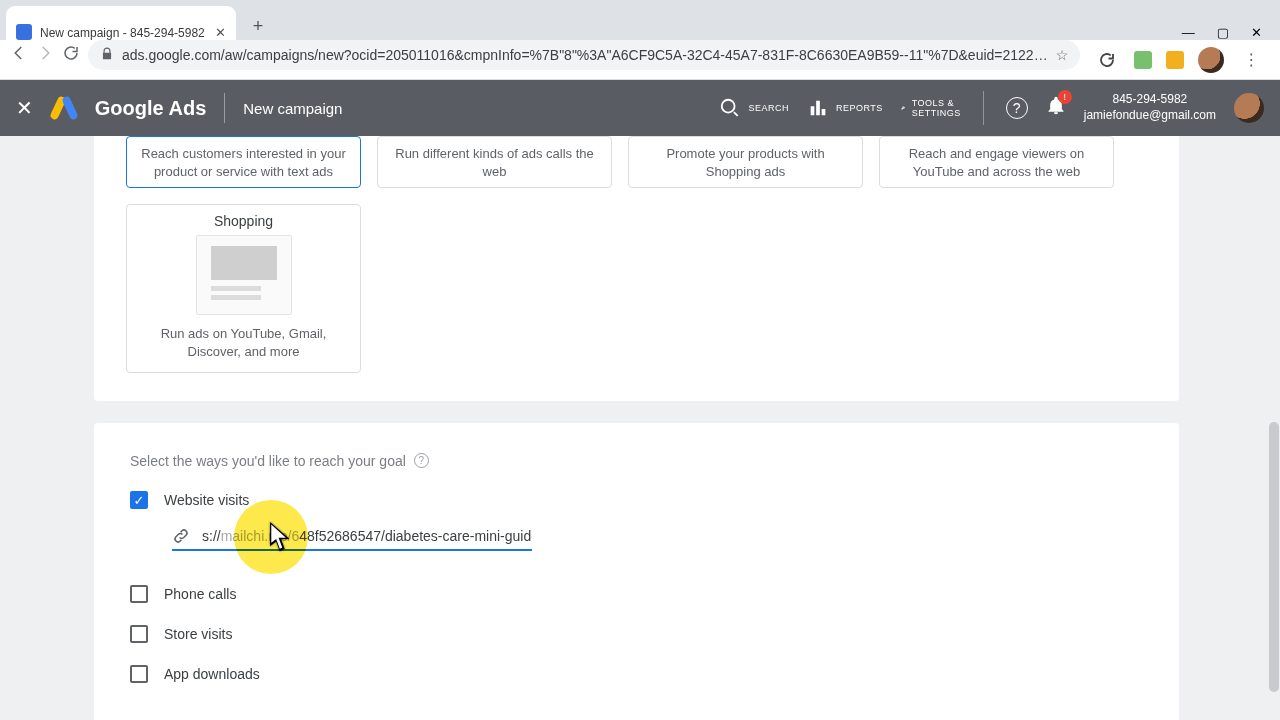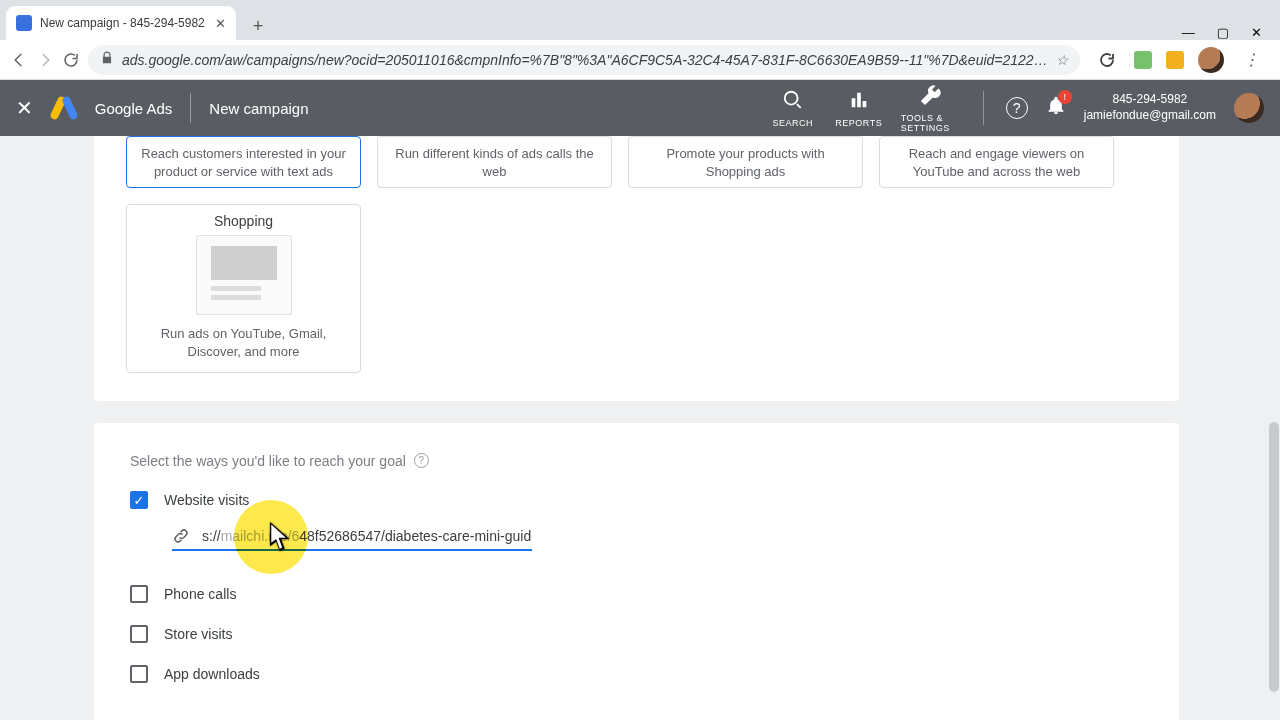--- a/index.html
+++ b/index.html
@@ -1,50 +1,50 @@
 <!DOCTYPE html>
 <html><head>
 <meta charset="utf-8">
 <style>
   * { box-sizing: border-box; margin: 0; padding: 0; }
   html, body { width: 1280px; height: 720px; font-family: Arial, Helvetica, sans-serif; background: #fff; overflow: hidden; }
 
   
   .browser-titlebar { height: 40px; background: #dee1e6; display: flex; align-items: flex-end; }
-  .tab { display:flex; align-items:center; gap:8px; height:34px; background:#fff; border-top-left-radius:9px; border-top-right-radius:9px; padding:0 10px; margin-left:6px; width:230px; position:relative; }
+  .tab { display:flex; align-items:flex-end; gap:8px; height:34px; background:#fff; border-top-left-radius:9px; border-top-right-radius:9px; padding:0 10px; margin-left:6px; width:230px; position:relative; }
   .tab .favicon { width:16px; height:16px; background:#3870e0; border-radius:3px; display:inline-block; }
   .tab .title { font-size:12px; color:#3a3a3a; white-space:nowrap; overflow:hidden; text-overflow:ellipsis; flex:1; }
   .tab .close { font-size:13px; color:#555; cursor:pointer; }
   .new-tab { width:28px; height:28px; margin-left:8px; display:flex; align-items:center; justify-content:center; color:#555; font-size:18px; cursor:pointer; }
   .win-controls { margin-left:auto; display:flex; gap:22px; padding:6px 18px 0 0; color:#000; }
   .win-controls span { font-size:13px; cursor:pointer; }
 
-  .addr-bar { height:40px; display:flex; align-items:center; padding:0 10px; gap:8px; background:#fff; border-bottom:1px solid #dadce0;font-style:italic; }
+  .addr-bar { height:40px; display:flex; padding:0 10px; gap:8px; background:#fff; border-bottom:1px solid #dadce0; }
   .nav-btn { width:26px; height:26px; display:flex; align-items:center; justify-content:center; color:#5f6368; cursor:pointer; }
   .nav-btn.disabled { color:#b7b7b7; }
   .nav-btn svg{ width:18px; height:18px; display:block; }
   .omnibox { flex:1; height:30px; background:#f1f3f4; border-radius:15px; display:flex; align-items:center; padding:0 12px; gap:8px; font-size:14px; color:#3c4043; }
   .omnibox .url { white-space:nowrap; overflow:hidden; text-overflow:ellipsis; flex:1; }
   .omnibox .star { color:#5f6368; cursor:pointer; }
   .ext-icons { display:flex; align-items:center; gap:14px; padding:0 6px; }
   .ext-icon { width:18px; height:18px; border-radius:3px; }
   .avatar { width:26px; height:26px; border-radius:50%; background:radial-gradient(circle at 35% 35%, #b57b55 0 55%, #3a2a20 56%); }
 
   
   .ads-header { height:56px; background:#595d63; display:flex; align-items:center; color:#fff; padding:0 16px; gap:18px; }
   .ads-header .close-x { font-size:20px; cursor:pointer; }
   .ads-logo { width:26px; height:26px; position:relative; }
   .ads-logo::before, .ads-logo::after { content:""; position:absolute; width:8px; height:24px; border-radius:4px; top:1px; }
   .ads-logo::before { left:3px; background:#fbbc04; transform:rotate(25deg); }
   .ads-logo::after  { right:3px; background:#4285f4; transform:rotate(-25deg); }
-  .brand { font-size:15px; font-weight:400; }
+  .brand { font-size:20px; font-weight:700; }
   .divider { width:1px; height:30px; background:rgba(255,255,255,.4); }
   .page-title { font-size:15px; }
   .spacer { flex:1; }
-  .hdr-action { display:flex; flex-direction:column; align-items:center; gap:7px; font-size:9px; letter-spacing:.5px; cursor:pointer; min-width:48px; }
+  .hdr-action { display:flex; flex-direction:row; align-items:center; gap:7px; font-size:9px; letter-spacing:.5px; cursor:pointer; min-width:48px; }
   .hdr-action svg { width:22px; height:22px; fill:#fff; display:block; }
   .hdr-sep { width:1px; height:34px; background:rgba(255,255,255,.35); margin:0 4px; }
   .help { width:22px; height:22px; border:1.5px solid #fff; border-radius:50%; display:flex; align-items:center; justify-content:center; font-size:14px; cursor:pointer; }
   .bell { position:relative; cursor:pointer; }
   .bell .dot { position:absolute; top:-6px; right:-6px; background:#ea4335; color:#fff; width:14px; height:14px; border-radius:50%; font-size:9px; display:flex; align-items:center; justify-content:center; }
   .acct { font-size:12px; text-align:center; line-height:1.3; }
   .acct-avatar { width:30px; height:30px; border-radius:50%; background:radial-gradient(circle at 35% 35%, #b57b55 0 55%, #3a2a20 56%); }
 
   
   .page { background:#eef0f1; height:calc(720px - 40px - 40px - 56px); overflow:hidden; padding:0 0 0 0; }

